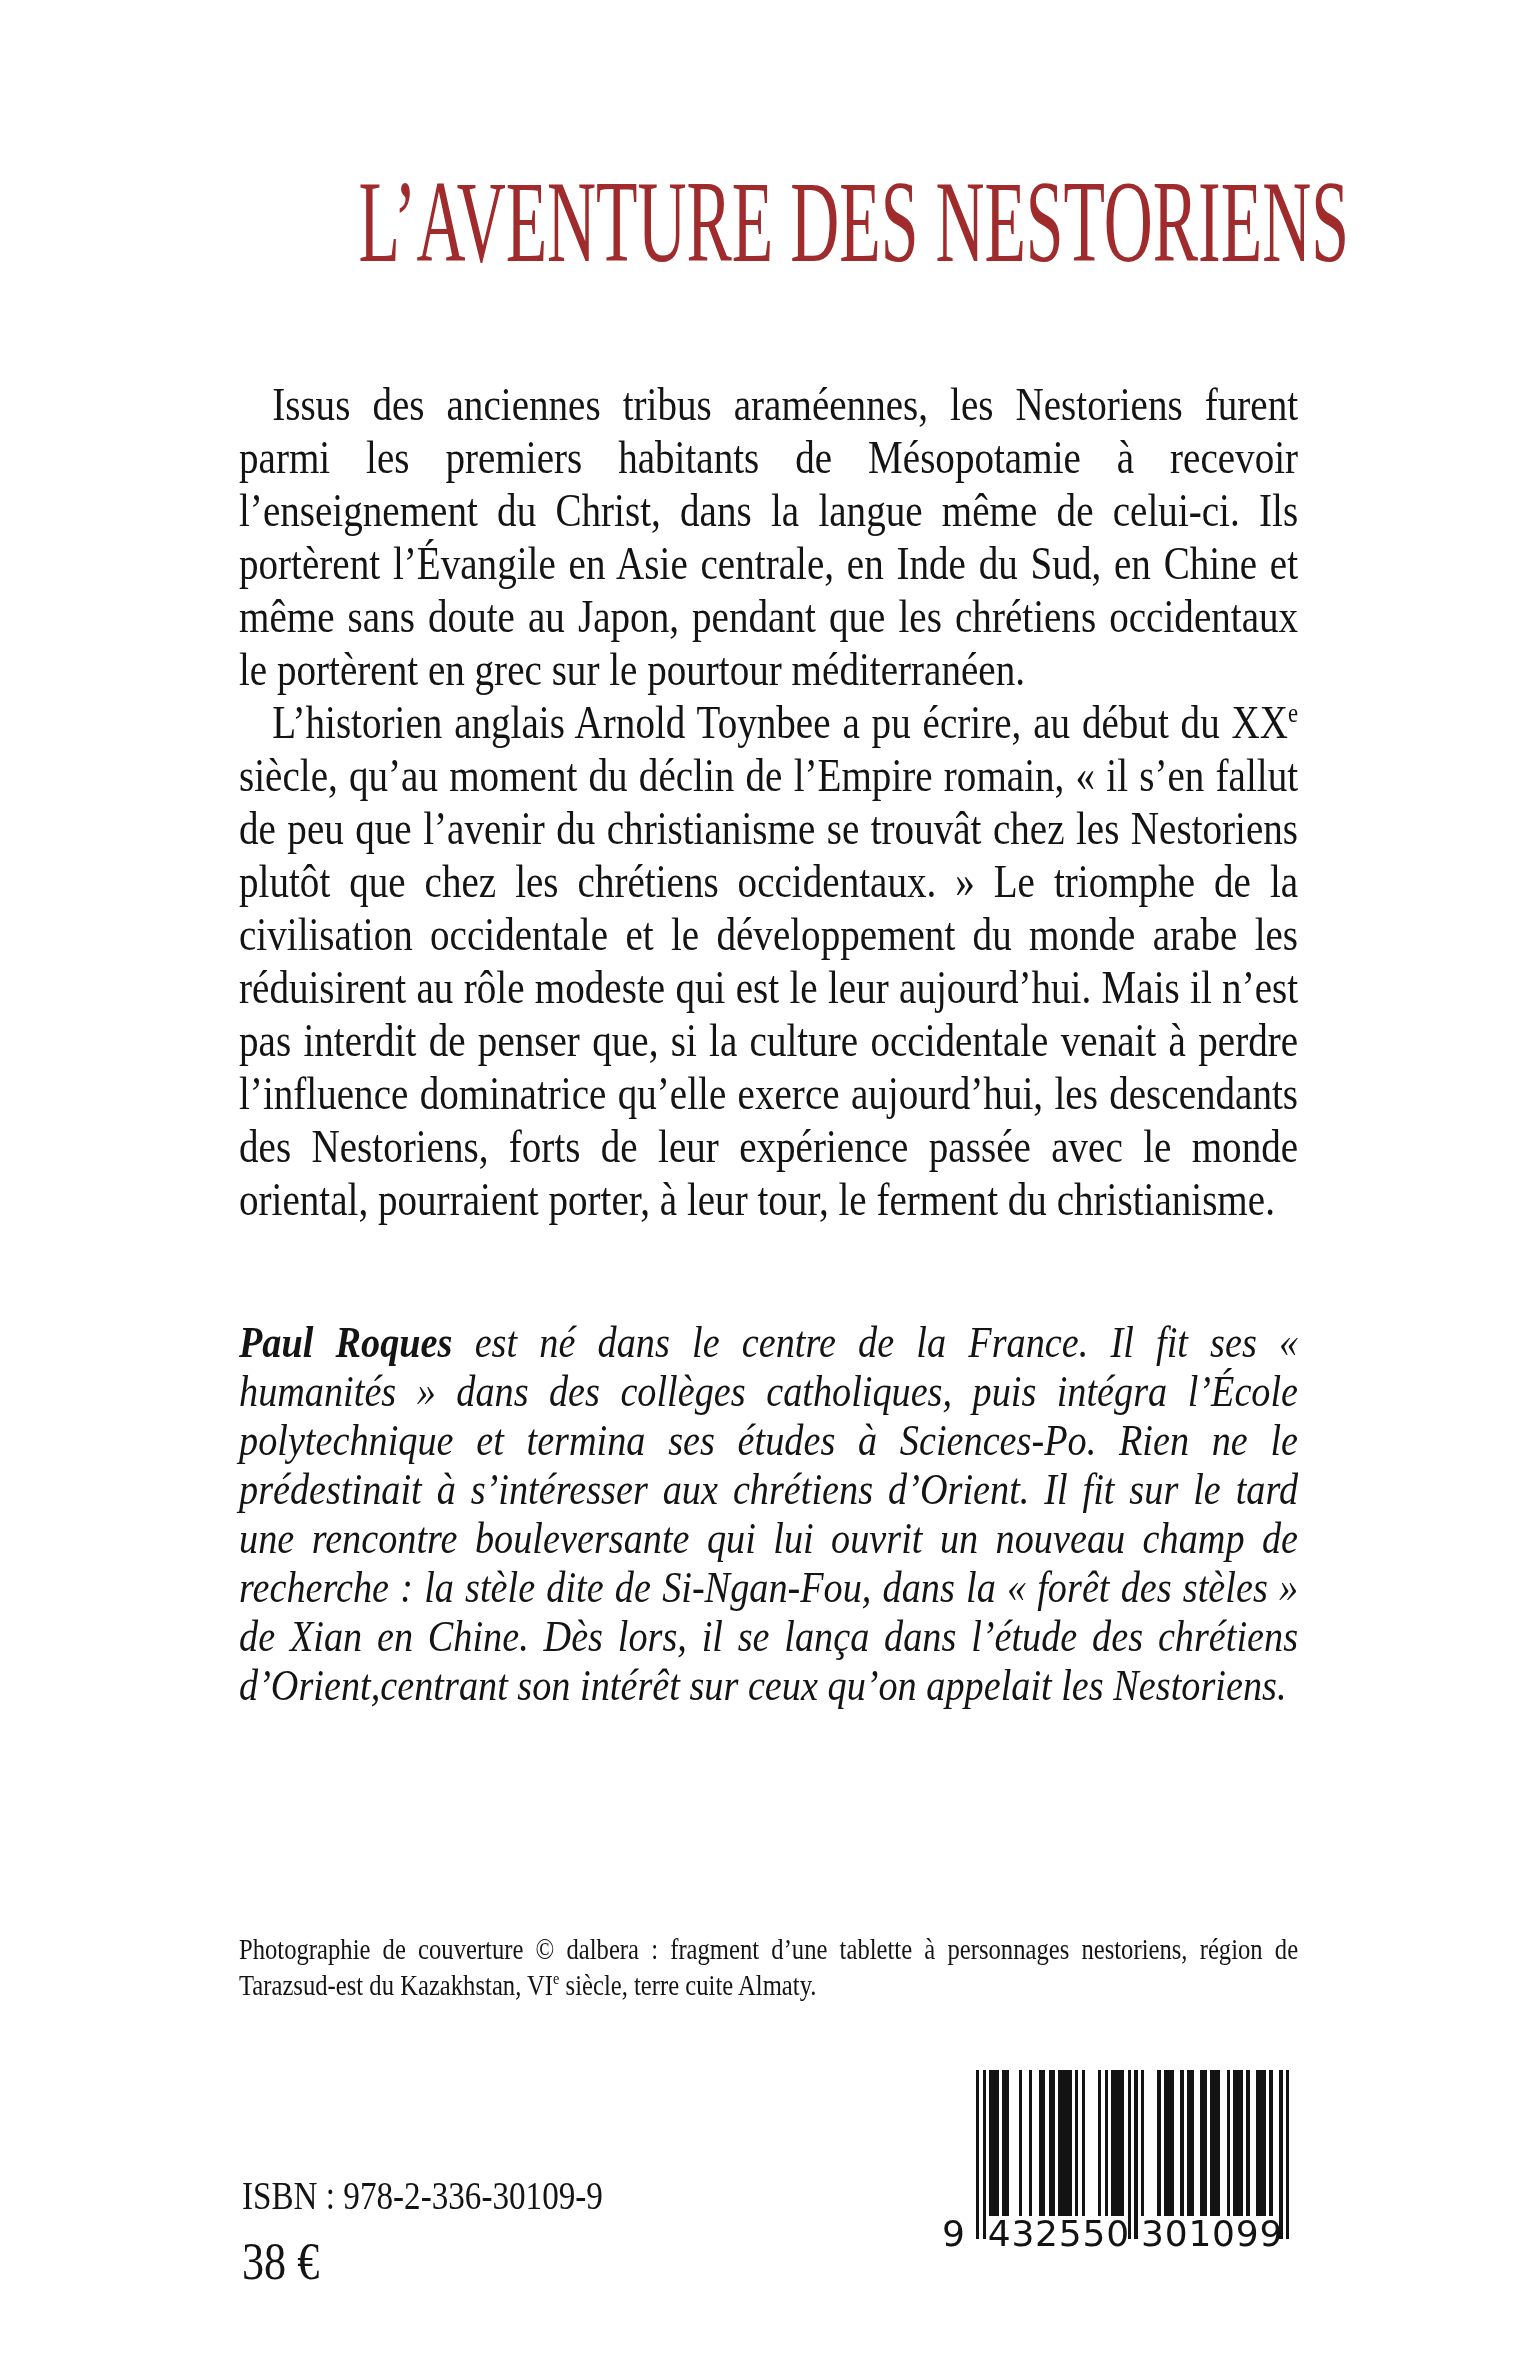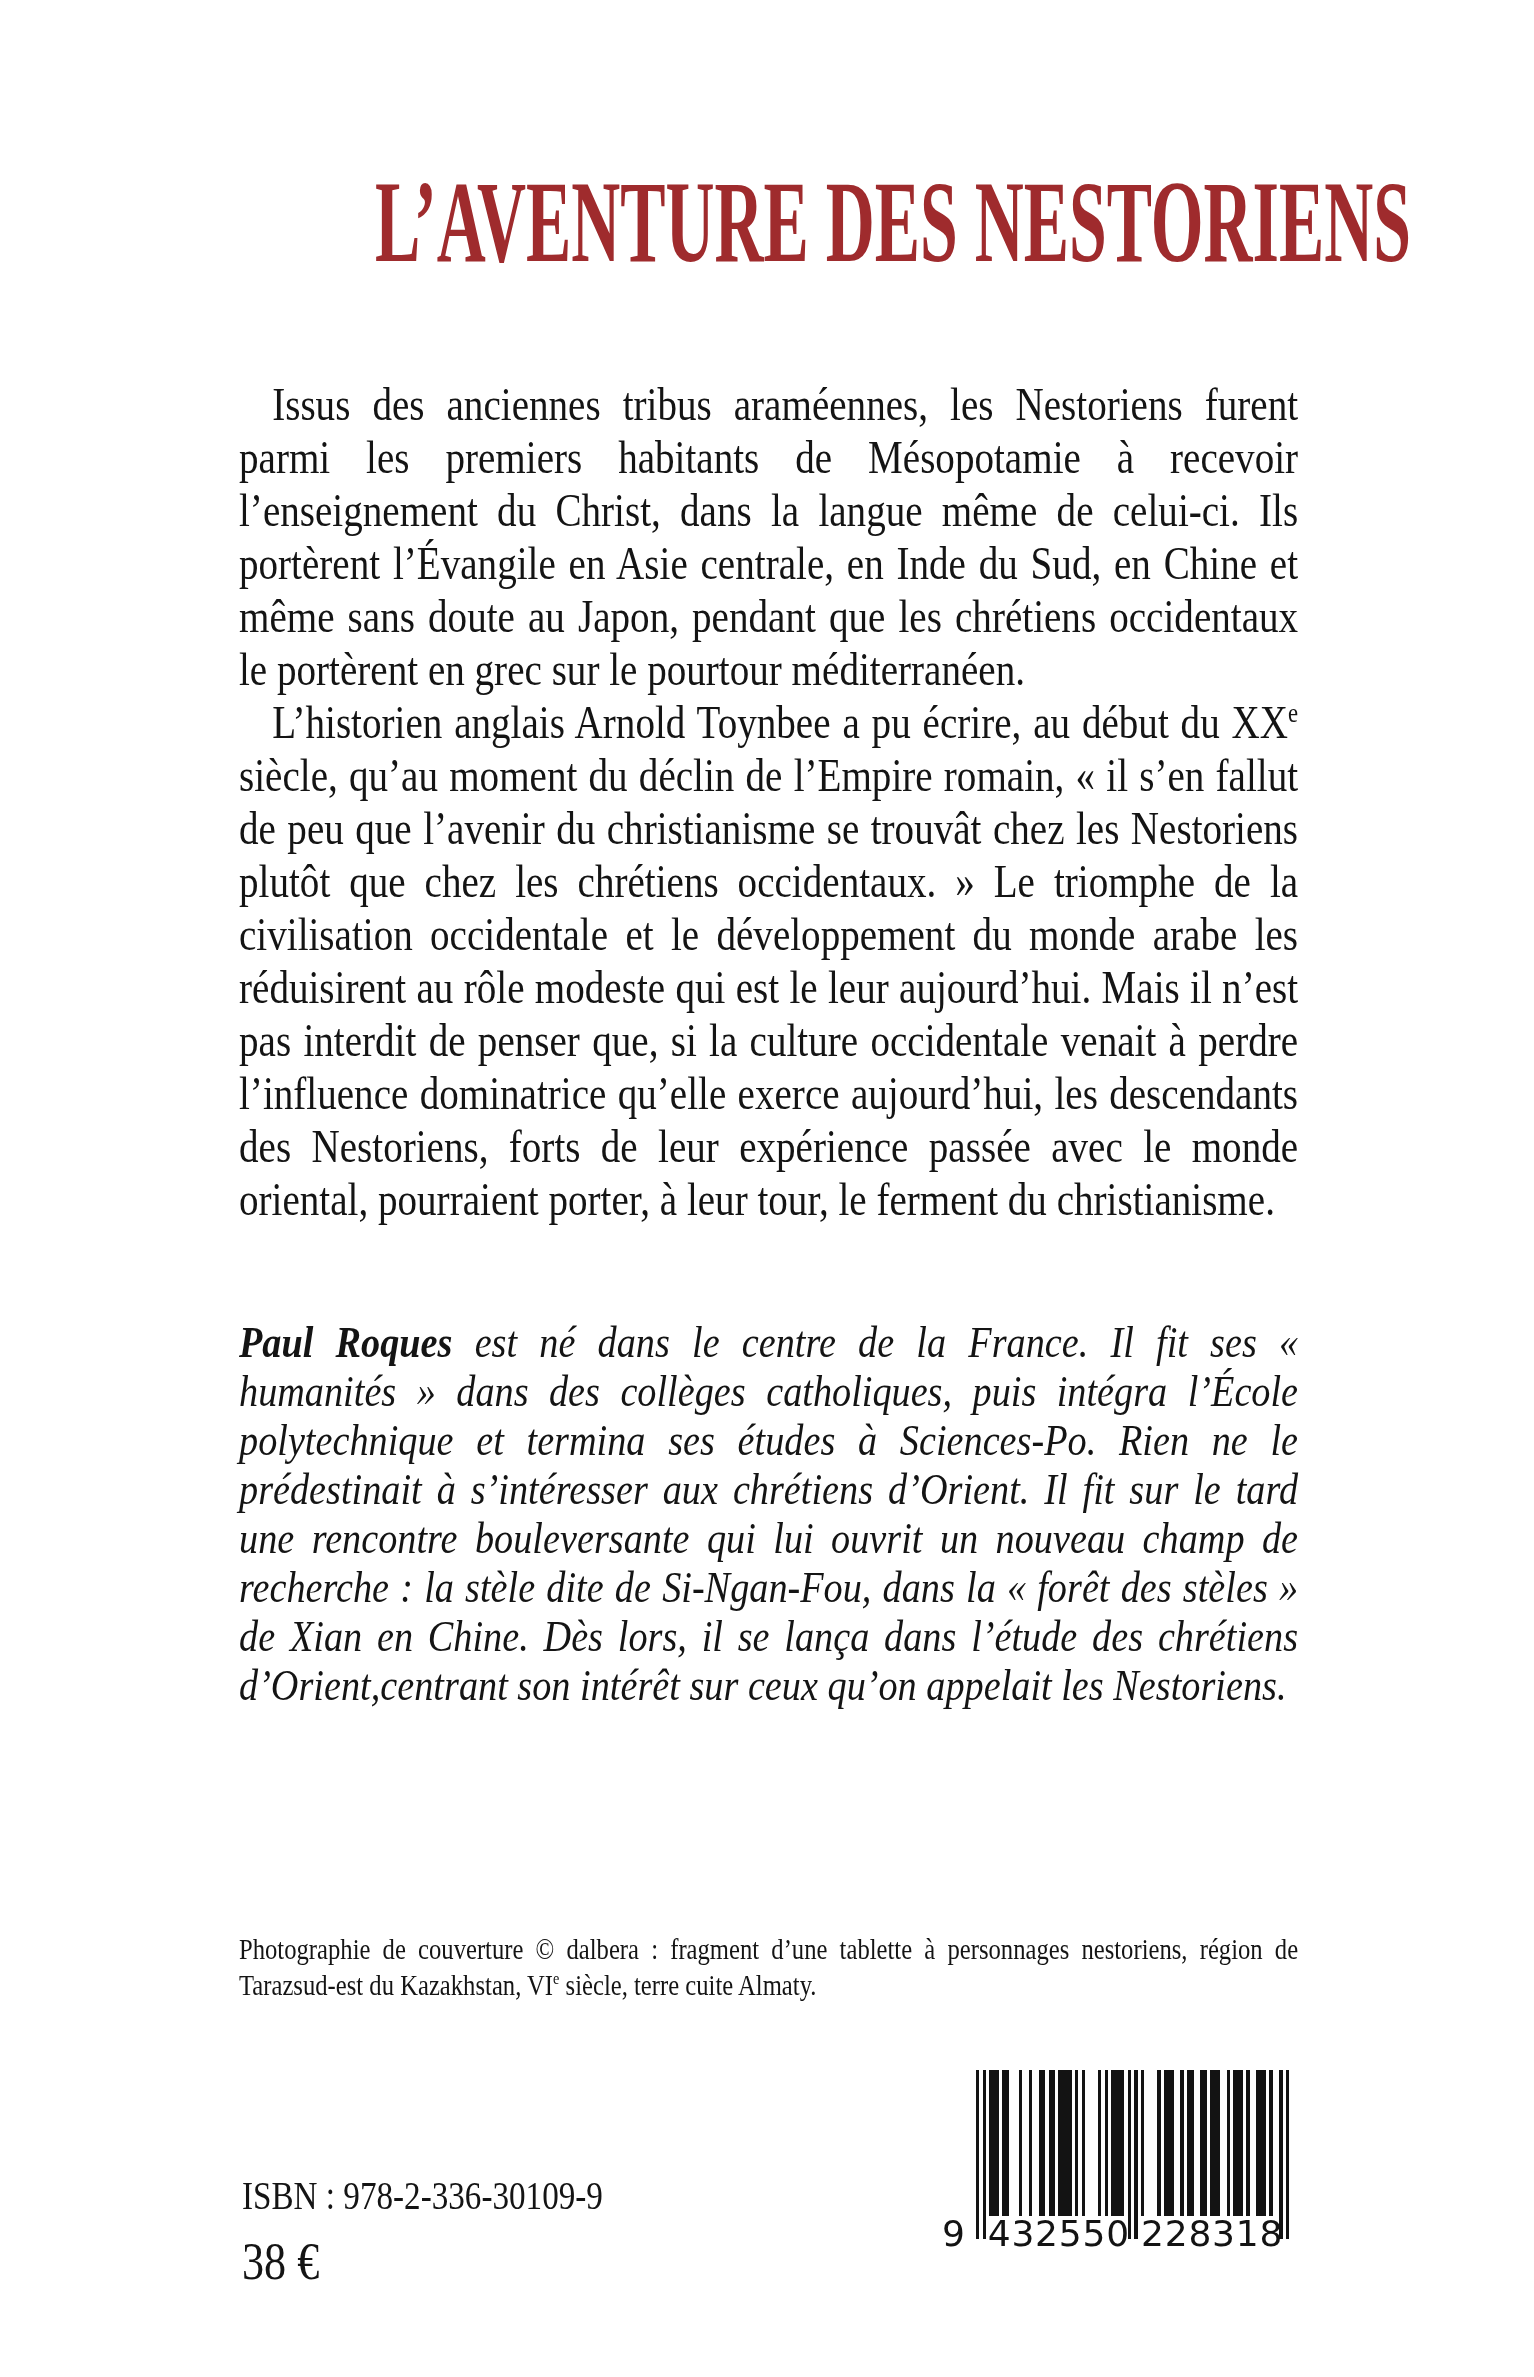--- a/index.html
+++ b/index.html
@@ -4,21 +4,21 @@
 <style>
   html,body{margin:0;padding:0;background:#ffffff;}
   .page{
     position:relative;width:1534px;height:2377px;background:#ffffff;overflow:hidden;
     font-family:"Liberation Serif","DejaVu Serif",serif;color:#141414;
     -webkit-font-smoothing:antialiased;
   }
   
   .title{
     position:absolute;top:161px;left:0;width:1534px;margin:0;
-    text-align:center;font-weight:bold;font-size:117px;line-height:1.05;
+    text-align:center;font-weight:normal;font-size:117px;line-height:1.05;
     white-space:nowrap;
   }
   .title-inner{display:inline-block;transform:scaleX(0.58);transform-origin:50% 50%;}
   
   .synopsis{
     position:absolute;top:378px;left:239px;width:1246px;
     transform:scaleX(0.85);transform-origin:0 0;
     font-size:46px;line-height:53px;text-align:justify;hyphens:none;
   }
   .synopsis p{margin:0;}
@@ -178,18 +178,18 @@
         <div class="mod black" style="width: 3.3px;"></div>
         <div class="mod" style="width: 3.3px;"></div>
         <div class="mod" style="width: 3.3px;"></div>
         <div class="mod black guard" style="width: 3.3px;"></div>
         <div class="mod guard" style="width: 3.3px;"></div>
         <div class="mod black guard" style="width: 3.3px;"></div>
       </div>
     <div class="bc-digits">
       <span class="bc-lead">9</span>
       <span class="bc-g1">432550</span>
-      <span class="bc-g2">228318</span>
+      <span class="bc-g2">301099</span>
     </div>
   </div>
 
 </div>
 
 
 </body></html>

